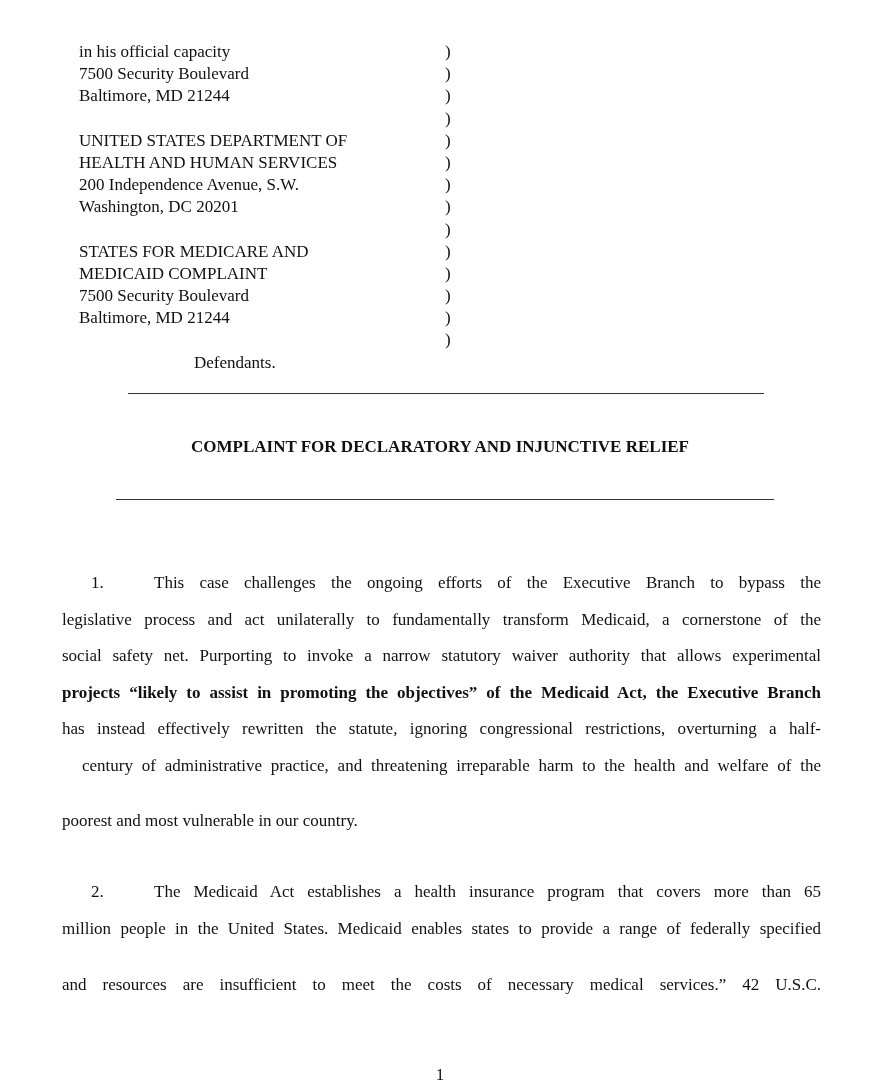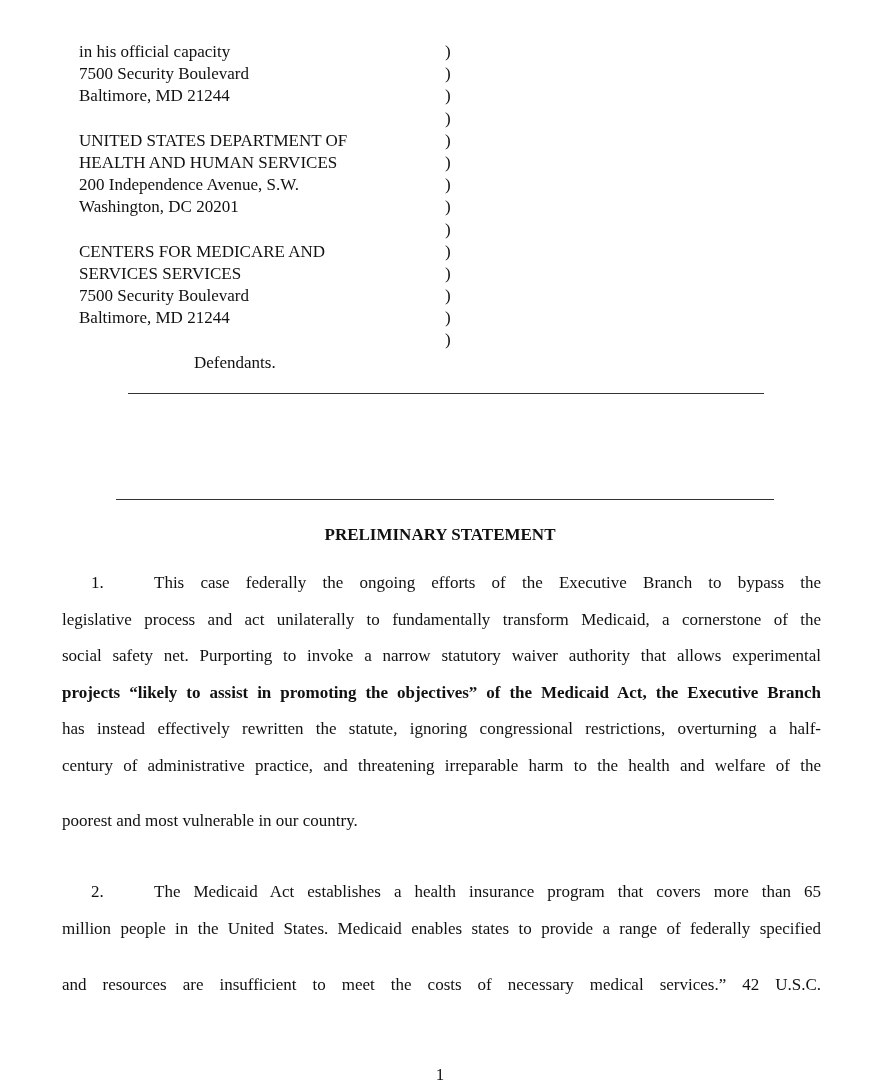--- a/index.html
+++ b/index.html
@@ -40,22 +40,22 @@
     <div class="left">
       <div class="line">in his official capacity</div>
       <div class="line">7500 Security Boulevard</div>
       <div class="line">Baltimore, MD 21244</div>
       <div class="line">&nbsp;</div>
       <div class="line">UNITED STATES DEPARTMENT OF</div>
       <div class="line">HEALTH AND HUMAN SERVICES</div>
       <div class="line">200 Independence Avenue, S.W.</div>
       <div class="line">Washington, DC 20201</div>
       <div class="line">&nbsp;</div>
-      <div class="line">CENTERS FOR MEDICARE AND</div>
-      <div class="line">SERVICES SERVICES</div>
+      <div class="line">STATES FOR MEDICARE AND</div>
+      <div class="line">MEDICAID COMPLAINT</div>
       <div class="line">7500 Security Boulevard</div>
       <div class="line">Baltimore, MD 21244</div>
       <div class="line">&nbsp;</div>
       <div class="line defendants">Defendants.</div>
     </div>
     <div class="parens">
       <div class="line">)</div>
       <div class="line">)</div>
       <div class="line">)</div>
       <div class="line">)</div>
@@ -66,33 +66,33 @@
       <div class="line">)</div>
       <div class="line">)</div>
       <div class="line">)</div>
       <div class="line">)</div>
       <div class="line">)</div>
       <div class="line">)</div>
     </div>
   </div>
 
   <div class="rule rule-1"></div>
+  <div class="heading heading-1">COMPLAINT FOR DECLARATORY AND INJUNCTIVE RELIEF</div>
   <div class="rule rule-2"></div>
-  <div class="heading heading-2">PRELIMINARY STATEMENT</div>
 
   <div class="body-text para para-1">
     <div class="jline jfull" style="white-space: normal; overflow: hidden;">
       <span class="num">1.</span>
-      <span style="flex:1;text-align:justify;text-align-last:justify;">This case federally the ongoing efforts of the Executive Branch to bypass the</span>
+      <span style="flex:1;text-align:justify;text-align-last:justify;">This case challenges the ongoing efforts of the Executive Branch to bypass the</span>
     </div>
     <div class="jline" style="white-space: normal; overflow: hidden;">legislative process and act unilaterally to fundamentally transform Medicaid, a cornerstone of the</div>
     <div class="jline" style="white-space: normal; overflow: hidden;">social safety net. Purporting to invoke a narrow statutory waiver authority that allows experimental</div>
     <div class="jline" style="white-space: normal; overflow: hidden; font-weight: bold;">projects “likely to assist in promoting the objectives” of the Medicaid Act, the Executive Branch</div>
     <div class="jline" style="white-space: normal; overflow: hidden;">has instead effectively rewritten the statute, ignoring congressional restrictions, overturning a half-</div>
-    <div class="jline" style="white-space: normal; overflow: hidden;">century of administrative practice, and threatening irreparable harm to the health and welfare of the</div>
+    <div class="jline" style="white-space: normal; overflow: hidden; margin-left: 20px;">century of administrative practice, and threatening irreparable harm to the health and welfare of the</div>
     <div class="jline last" style="white-space: normal; overflow: hidden;">poorest and most vulnerable in our country.</div>
   </div>
 
   <div class="body-text para para-2">
     <div class="jline jfull" style="white-space: normal; overflow: hidden;">
       <span class="num">2.</span>
       <span style="flex:1;text-align:justify;text-align-last:justify;">The Medicaid Act establishes a health insurance program that covers more than 65</span>
     </div>
     <div class="jline" style="white-space: normal; overflow: hidden;">million people in the United States. Medicaid enables states to provide a range of federally specified</div>
     <div class="jline" style="white-space: normal; overflow: hidden; margin-top: 20px;">and resources are insufficient to meet the costs of necessary medical services.” 42 U.S.C.</div>

